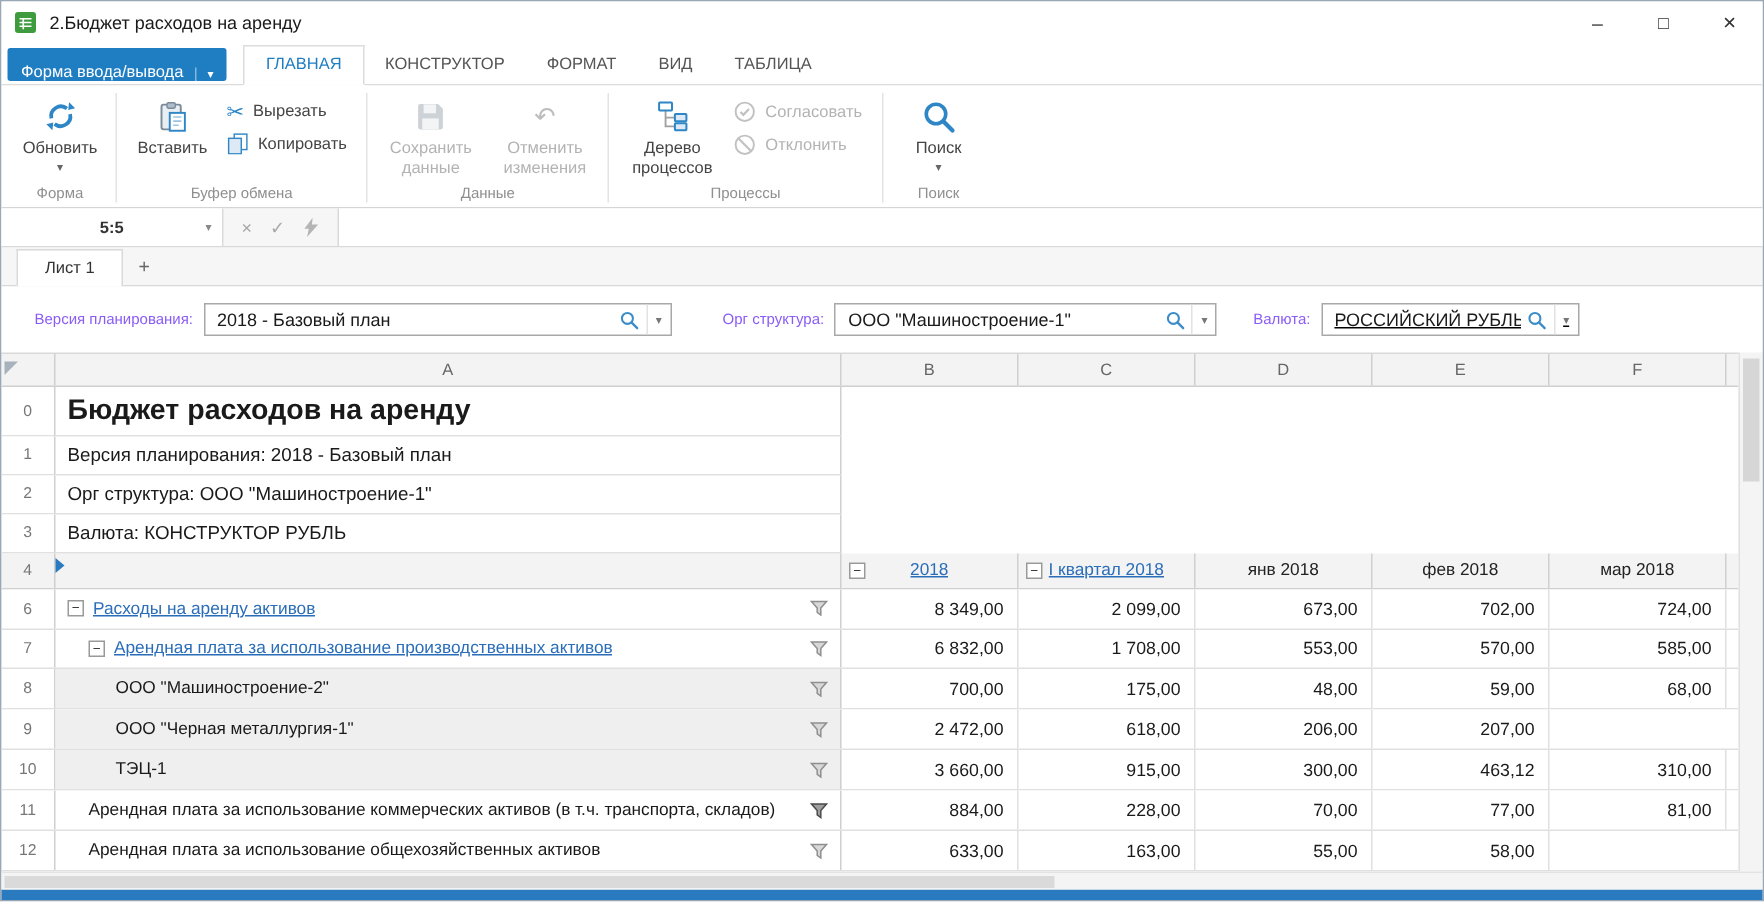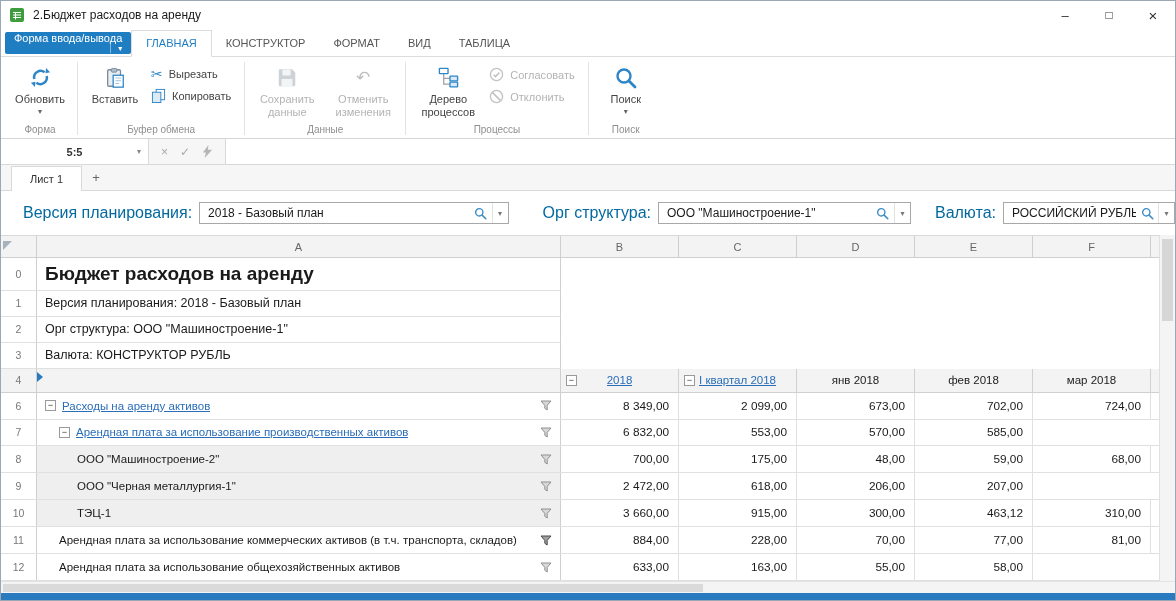--- a/index.html
+++ b/index.html
@@ -11,21 +11,21 @@
   .titlebar { flex:0 0 28px; display:flex; align-items:center; padding-left:8px; background:#fff; }
   .titlebar .app-icon { width:16px; height:16px; margin-right:8px; display:flex; }
   .titlebar .title { font-size:12px; color:#1a1a1a; flex:1; }
   .win-controls { display:flex; height:28px; }
   .win-btn { width:44px; height:28px; display:flex; align-items:center; justify-content:center; color:#333; font-size:13px; }
   .win-btn.max { font-size:12px; }
   .win-btn.close { font-size:15px; }
 
   
   .tabrow { flex:0 0 28px; display:flex; align-items:flex-end; border-bottom:1px solid #dcdcdc; background:#fff; padding-left:4px; }
-  .appmenu-btn { align-self:center; height:22px; background:#1f7ec2; color:#fff; font-size:11px; border-radius:2px; display:flex; align-items:flex-end; padding:0 9px; margin-right:0; cursor:default;flex-direction:column; }
+  .appmenu-btn { align-self:center; height:22px; background:#1f7ec2; color:#fff; font-size:11px; border-radius:2px; display:flex; align-items:flex-end; padding:0 9px; margin-right:11px; cursor:default; }
   .appmenu-btn .amcaret { font-size:8px; border-left:1px solid rgba(255,255,255,.45); padding-left:7px; margin-left:8px; }
   .rtab { height:26px; line-height:26px; padding:0 14px; font-size:11px; color:#555; cursor:default; }
   .rtab.active { color:#1f7ec2; background:#fff; border:1px solid #dcdcdc; border-bottom:1px solid #fff; margin-bottom:-1px; height:27px; line-height:25px; }
 
   
   .ribbon { flex:0 0 82px; display:flex; align-items:stretch; background:#fff; border-bottom:1px solid #d5d5d5; padding:2px 0 0 2px; }
   .rgroup { display:flex; flex-direction:column; }
   .rg-body { flex:1; display:flex; align-items:stretch; gap:2px; padding:2px 5px 0; }
   .rg-label { font-size:10px; color:#8f8f8f; text-align:center; padding:1px 6px 3px; }
   .rsep { width:1px; background:#e3e3e3; margin:3px 0; }
@@ -49,28 +49,28 @@
   .fb-glyph { color:#a8a8a8; font-size:12px; }
   .fb-input { flex:1; border:none; background:#fff; font-size:12px; padding:0 8px; outline:none; }
 
   
   .sheettabs { flex:0 0 26px; background:#f6f6f6; border-bottom:1px solid #d9d9d9; display:flex; align-items:flex-end; padding-left:10px; }
   .sheet-tab { height:25px; background:#fff; border:1px solid #d9d9d9; border-bottom:none; padding:0 18px; font-size:11px; color:#333; display:flex; align-items:center; margin-bottom:-1px; }
   .sheet-add { width:28px; height:25px; display:flex; align-items:center; justify-content:center; color:#666; font-size:13px; }
 
   
   .filterrow { flex:0 0 44px; background:#fff; display:flex; align-items:center; padding-left:22px; }
-  .flabel { font-size:16px; color:#0369a1; margin-right:7px; white-space:nowrap; }
+  .flabel { font-size:10px; color:#8b5cf6; margin-right:7px; white-space:nowrap; }
   .combo { height:22px; border:1px solid #a8a8a8; display:flex; align-items:center; background:#fff; }
   .combo .cval { font-size:12px; color:#1a1a1a; padding:0 8px; flex:1; white-space:nowrap; overflow:hidden; }
   .combo .cmag { width:22px; display:flex; justify-content:center; align-items:center; }
   .combo .ccaret { width:16px; height:100%; display:flex; align-items:center; justify-content:center; color:#777; font-size:8px; border-left:1px solid #e2e2e2; }
   .combo.c1 { width:312px; margin-right:34px; }
   .combo.c2 { width:255px; margin-right:24px; }
-  .combo.c3 { width:172px; }
+  .combo.c3 { width:172px;text-decoration:underline; }
 
   
   .gridwrap { flex:1; display:flex; min-height:0; }
   .gridcol { flex:1; display:flex; flex-direction:column; overflow:hidden; border-top:1px solid #d9d9d9; }
   .g-hrow { display:flex; flex:0 0 22px; background:#f3f3f3; border-bottom:1px solid #cfcfcf; }
   .g-corner { width:36px; flex:0 0 36px; border-right:1px solid #cfcfcf; position:relative; }
   .corner-tri { position:absolute; left:2px; top:5px; width:0; height:0; border-top:9px solid #a7b2bd; border-right:9px solid transparent; }
   .g-col { width:118px; flex:0 0 118px; border-right:1px solid #cfcfcf; display:flex; align-items:center; justify-content:center; font-size:11px; color:#666; }
   .g-col.ca { width:524px; flex:0 0 524px; }
   .g-row { display:flex; background:#fff; }
@@ -406,20 +406,21 @@
         <div class="g-acell ind1">
           <span class="collapse-box">−</span>
           <span class="row-link">Арендная плата за использование производственных активов</span>
           <span class="funnel">
               <svg width="12" height="11" viewBox="0 0 12 11">
                 <path d="M1 1h10L7.2 5.4V10L4.8 8.3V5.4z" fill="#d8d8d8" stroke="#8f8f8f" stroke-width="1"></path>
               </svg>
             </span>
         </div>
         <div class="g-vcell">6 832,00</div>
+        <div class="g-vcell">1 708,00</div>
         <div class="g-vcell">553,00</div>
         <div class="g-vcell">570,00</div>
         <div class="g-vcell">585,00</div>
       </div>
 
       <div class="g-row data shaded">
         <div class="g-num">8</div>
         <div class="g-acell ind2">
           <span>ООО "Машиностроение-2"</span>
           <span class="funnel">

